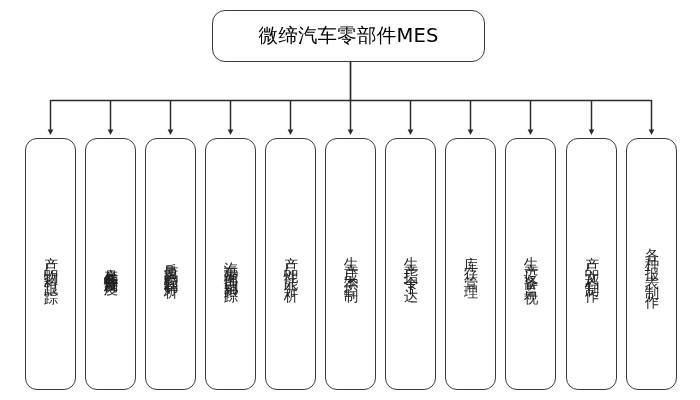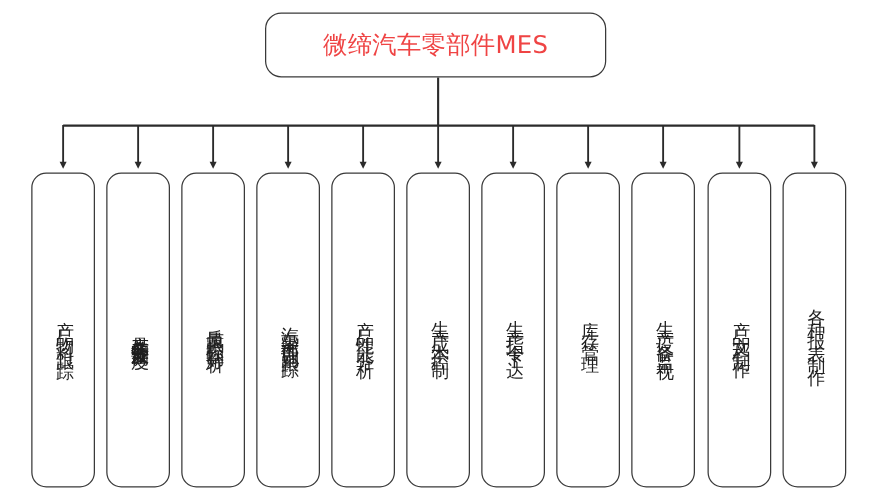--- a/index.html
+++ b/index.html
@@ -46,21 +46,21 @@
     border-radius: 13px;
     background: #ffffff;
     display: flex;
     align-items: center;
     justify-content: center;
   }
   .root-title {
     font-size: 19.5px;
     line-height: 1;
     letter-spacing: 0.2px;
-    color: #ef4444;
+    color: #000000;
     white-space: nowrap;
   }
 
   
   .leaf-row {
     position: absolute;
     left: 25px;
     top: 138px;
     width: 652px;
     height: 252px;

